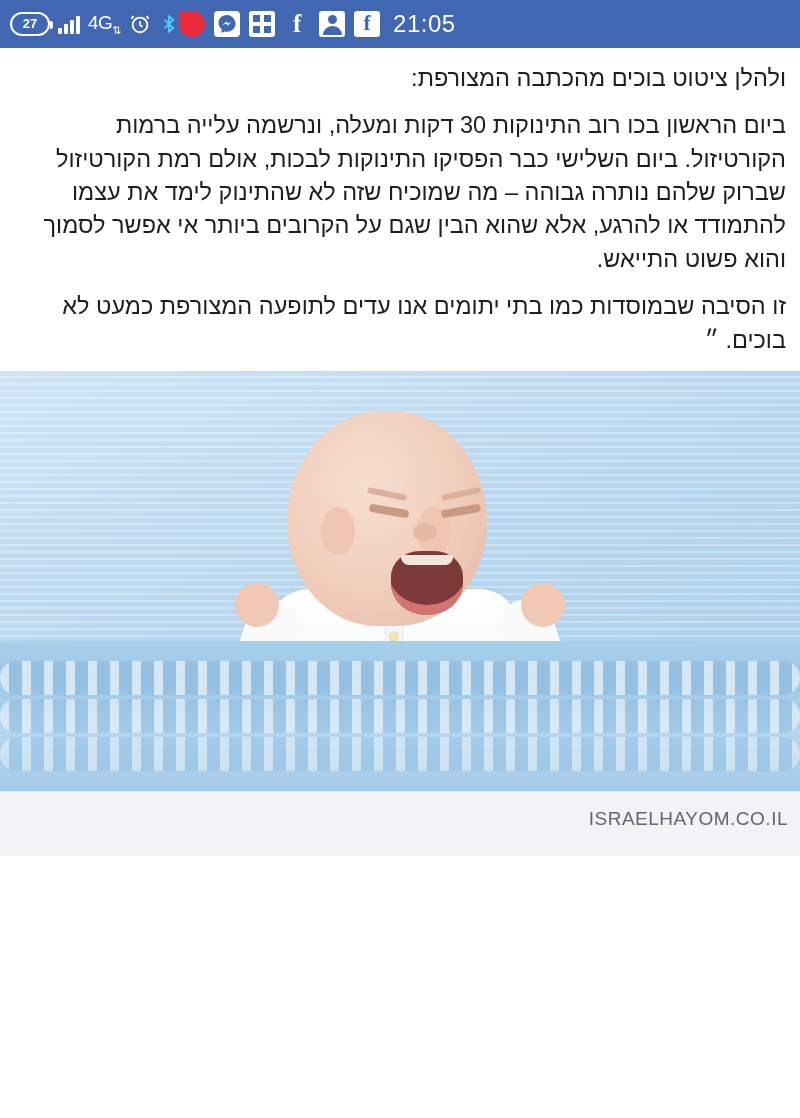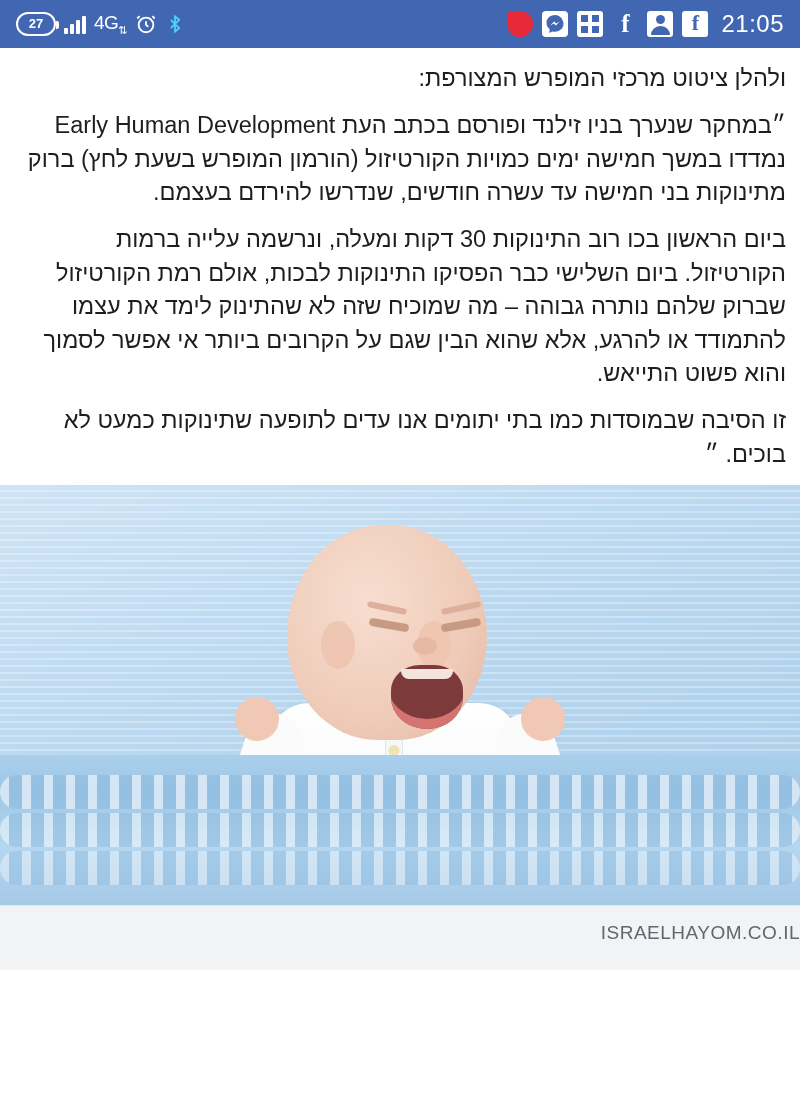--- a/index.html
+++ b/index.html
@@ -10,22 +10,21 @@
     font-family: "Liberation Sans", sans-serif;
     overflow: hidden;
   }
 
   
   .status-bar {
     height: 48px;
     background: #4267b2;
     display: flex;
     align-items: center;
-    justify-content: space-between;
-    padding: 0 16px;
+    padding: 0 10px;
     color: #ffffff;
   }
   .status-left { display: flex; align-items: center; gap: 8px; }
   .status-right { display: flex; align-items: center; gap: 9px; }
 
   .battery {
     width: 40px; height: 24px;
     border: 2px solid #ffffff;
     border-radius: 12px;
     display: flex; align-items: center; justify-content: center;
@@ -190,21 +189,21 @@
           background:#f0c8b4; top:172px; }
   .hand.l { left: 0px; }
   .hand.r { right: 0px; }
 
   
   .link-card {
     background: #f2f3f5;
     border-top: 1px solid #e4e6eb;
     direction: rtl;
     text-align: right;
-    padding: 16px 0 18px 16px;
+    padding: 16px 12px 18px 16px;
   }
   .link-domain {
     color: #606770;
     font-size: 19px;
     letter-spacing: 0.5px;
     margin-bottom: 8px;
   }
   .link-title {
     color: #1d2129;
     font-size: 24px;
@@ -260,24 +259,23 @@
         <span></span>
     </span>
     <span class="fb-f">f</span>
     <span class="person-icon"></span>
     <span class="fb-square">f</span>
     <span class="clock">21:05</span>
   </div>
 </div>
 
 <div class="article">
-  <p>ולהלן ציטוט מרכזי המופרש המצורפת:</p>
-  <p>״במחקר שנערך בניו זילנד ופורסם בכתב העת Early Human Development נמדדו במשך חמישה ימים כמויות הקורטיזול (הורמון המופרש בשעת לחץ) ברוק מתינוקות בני חמישה עד עשרה חודשים, שנדרשו להירדם בעצמם.</p>
+  <p>ולהלן ציטוט בוכים מהכתבה המצורפת:</p>
   <p>ביום הראשון בכו רוב התינוקות 30 דקות ומעלה, ונרשמה עלייה ברמות הקורטיזול. ביום השלישי כבר הפסיקו התינוקות לבכות, אולם רמת הקורטיזול שברוק שלהם נותרה גבוהה – מה שמוכיח שזה לא שהתינוק לימד את עצמו להתמודד או להרגע, אלא שהוא הבין שגם על הקרובים ביותר אי אפשר לסמוך והוא פשוט התייאש.</p>
-  <p>זו הסיבה שבמוסדות כמו בתי יתומים אנו עדים לתופעה שתינוקות כמעט לא בוכים. ״</p>
+  <p>זו הסיבה שבמוסדות כמו בתי יתומים אנו עדים לתופעה המצורפת כמעט לא בוכים. ״</p>
 </div>
 
 <div class="photo">
   <div class="blanket-bg"></div>
   <div class="baby">
     <div class="body">
       <div class="placket">
         <span class="btn-dot" style="top:26px"></span>
         <span class="btn-dot" style="top:62px"></span>
         <span class="btn-dot" style="top:98px"></span>

